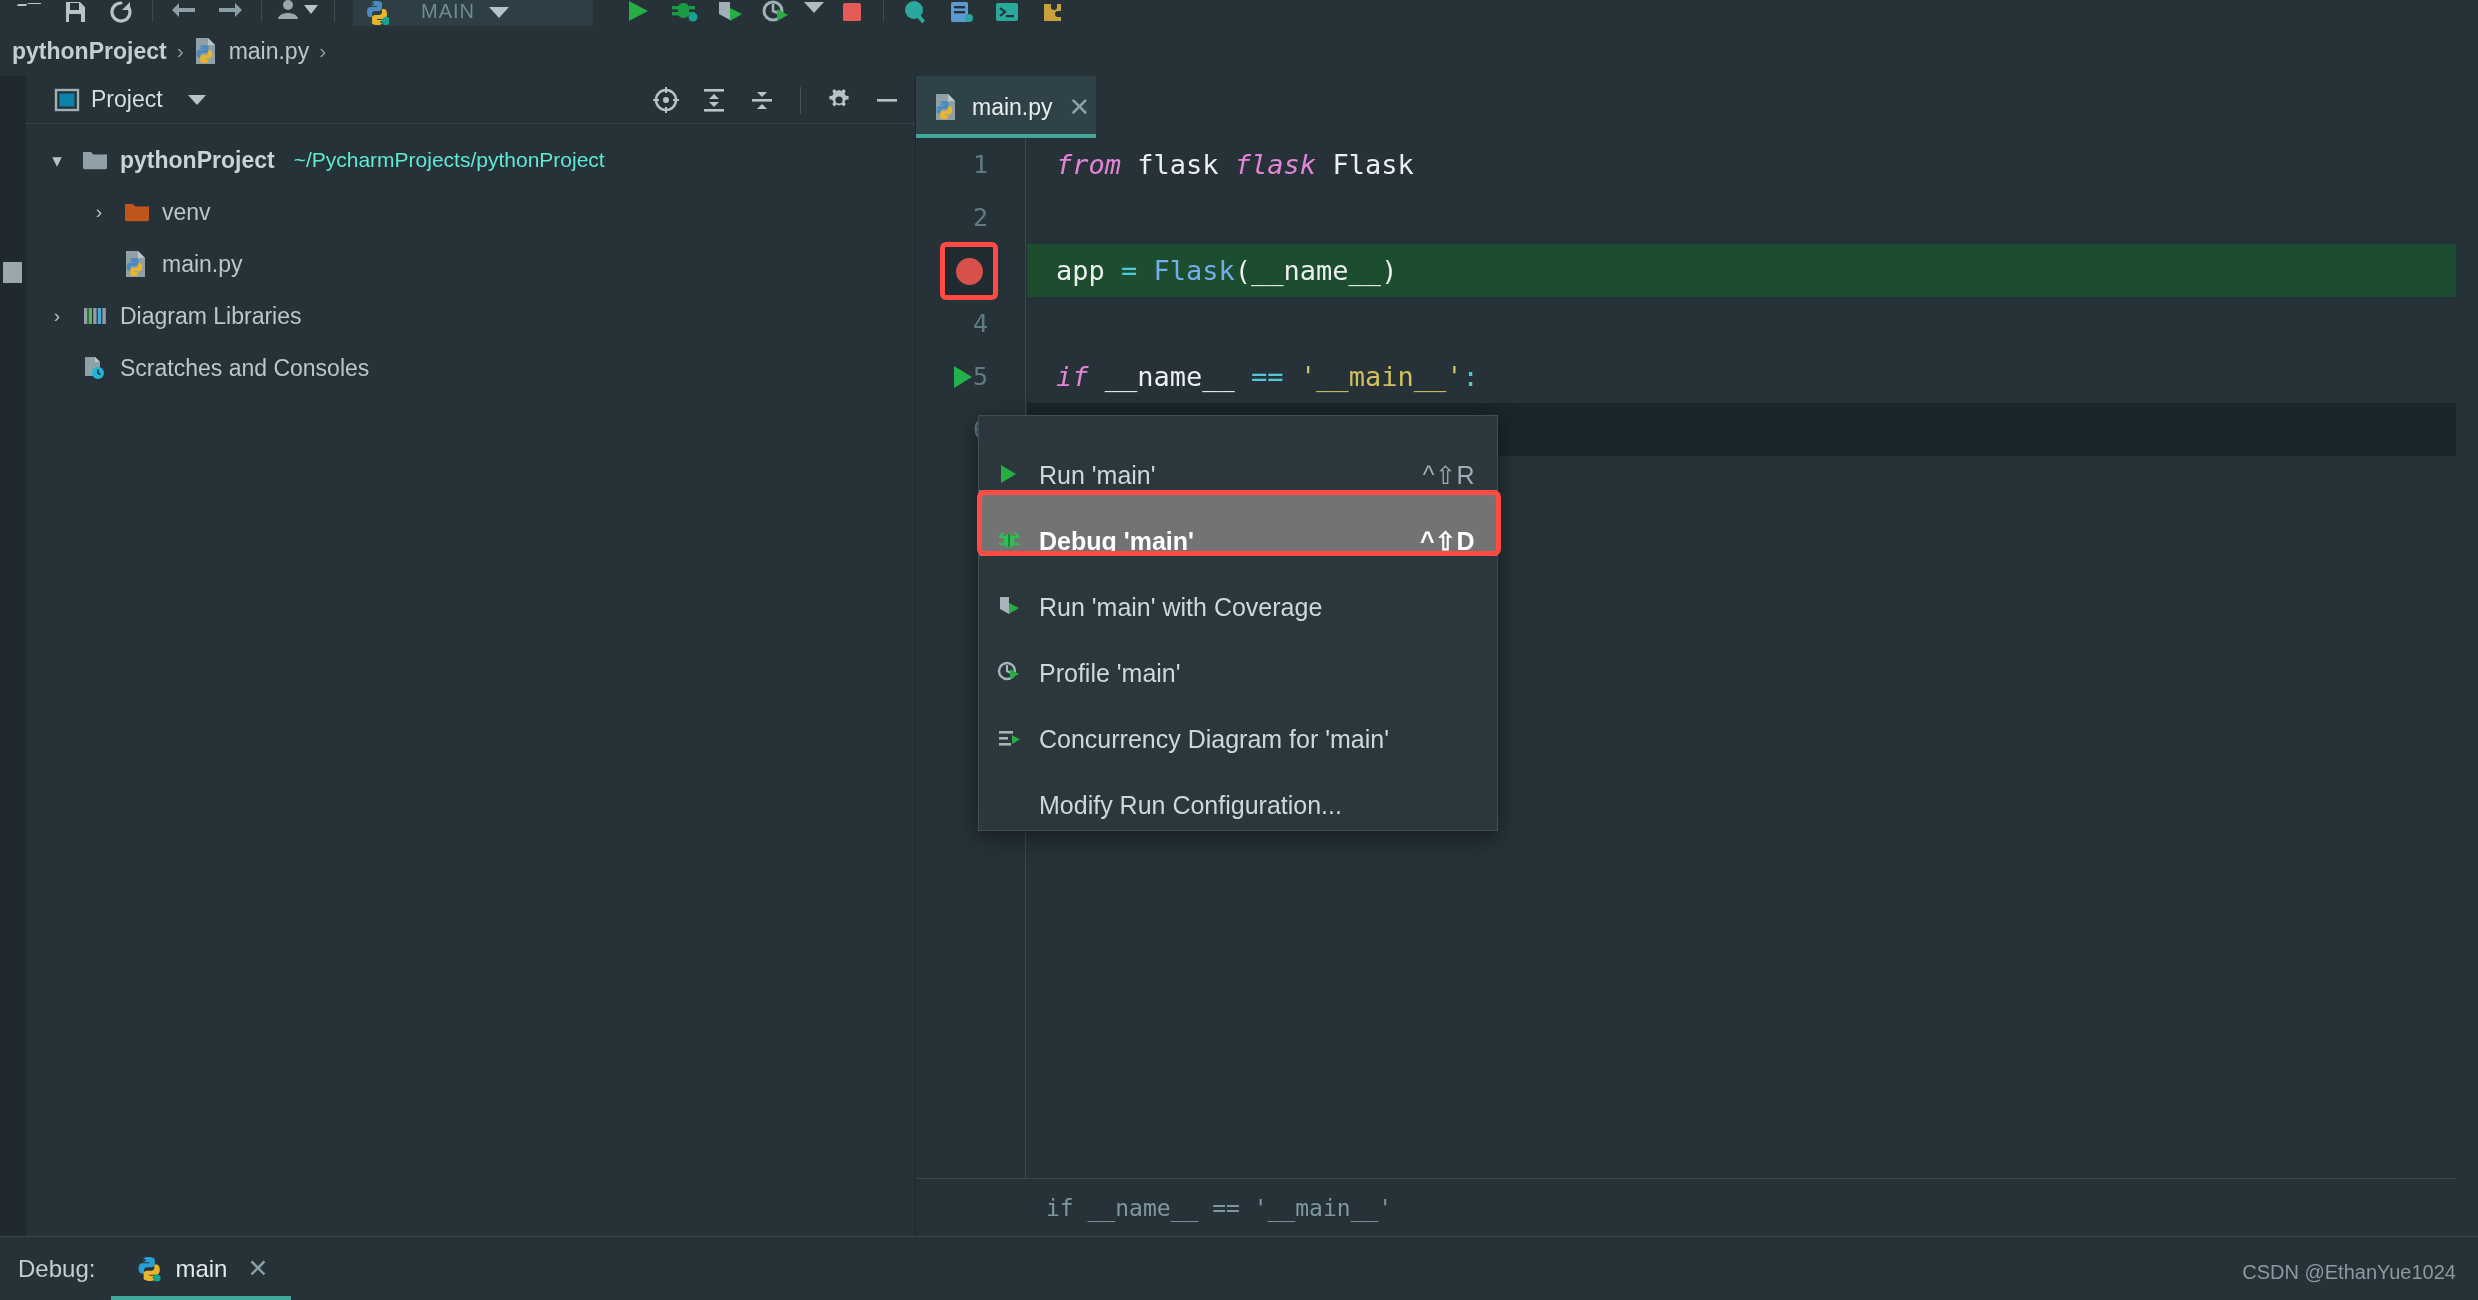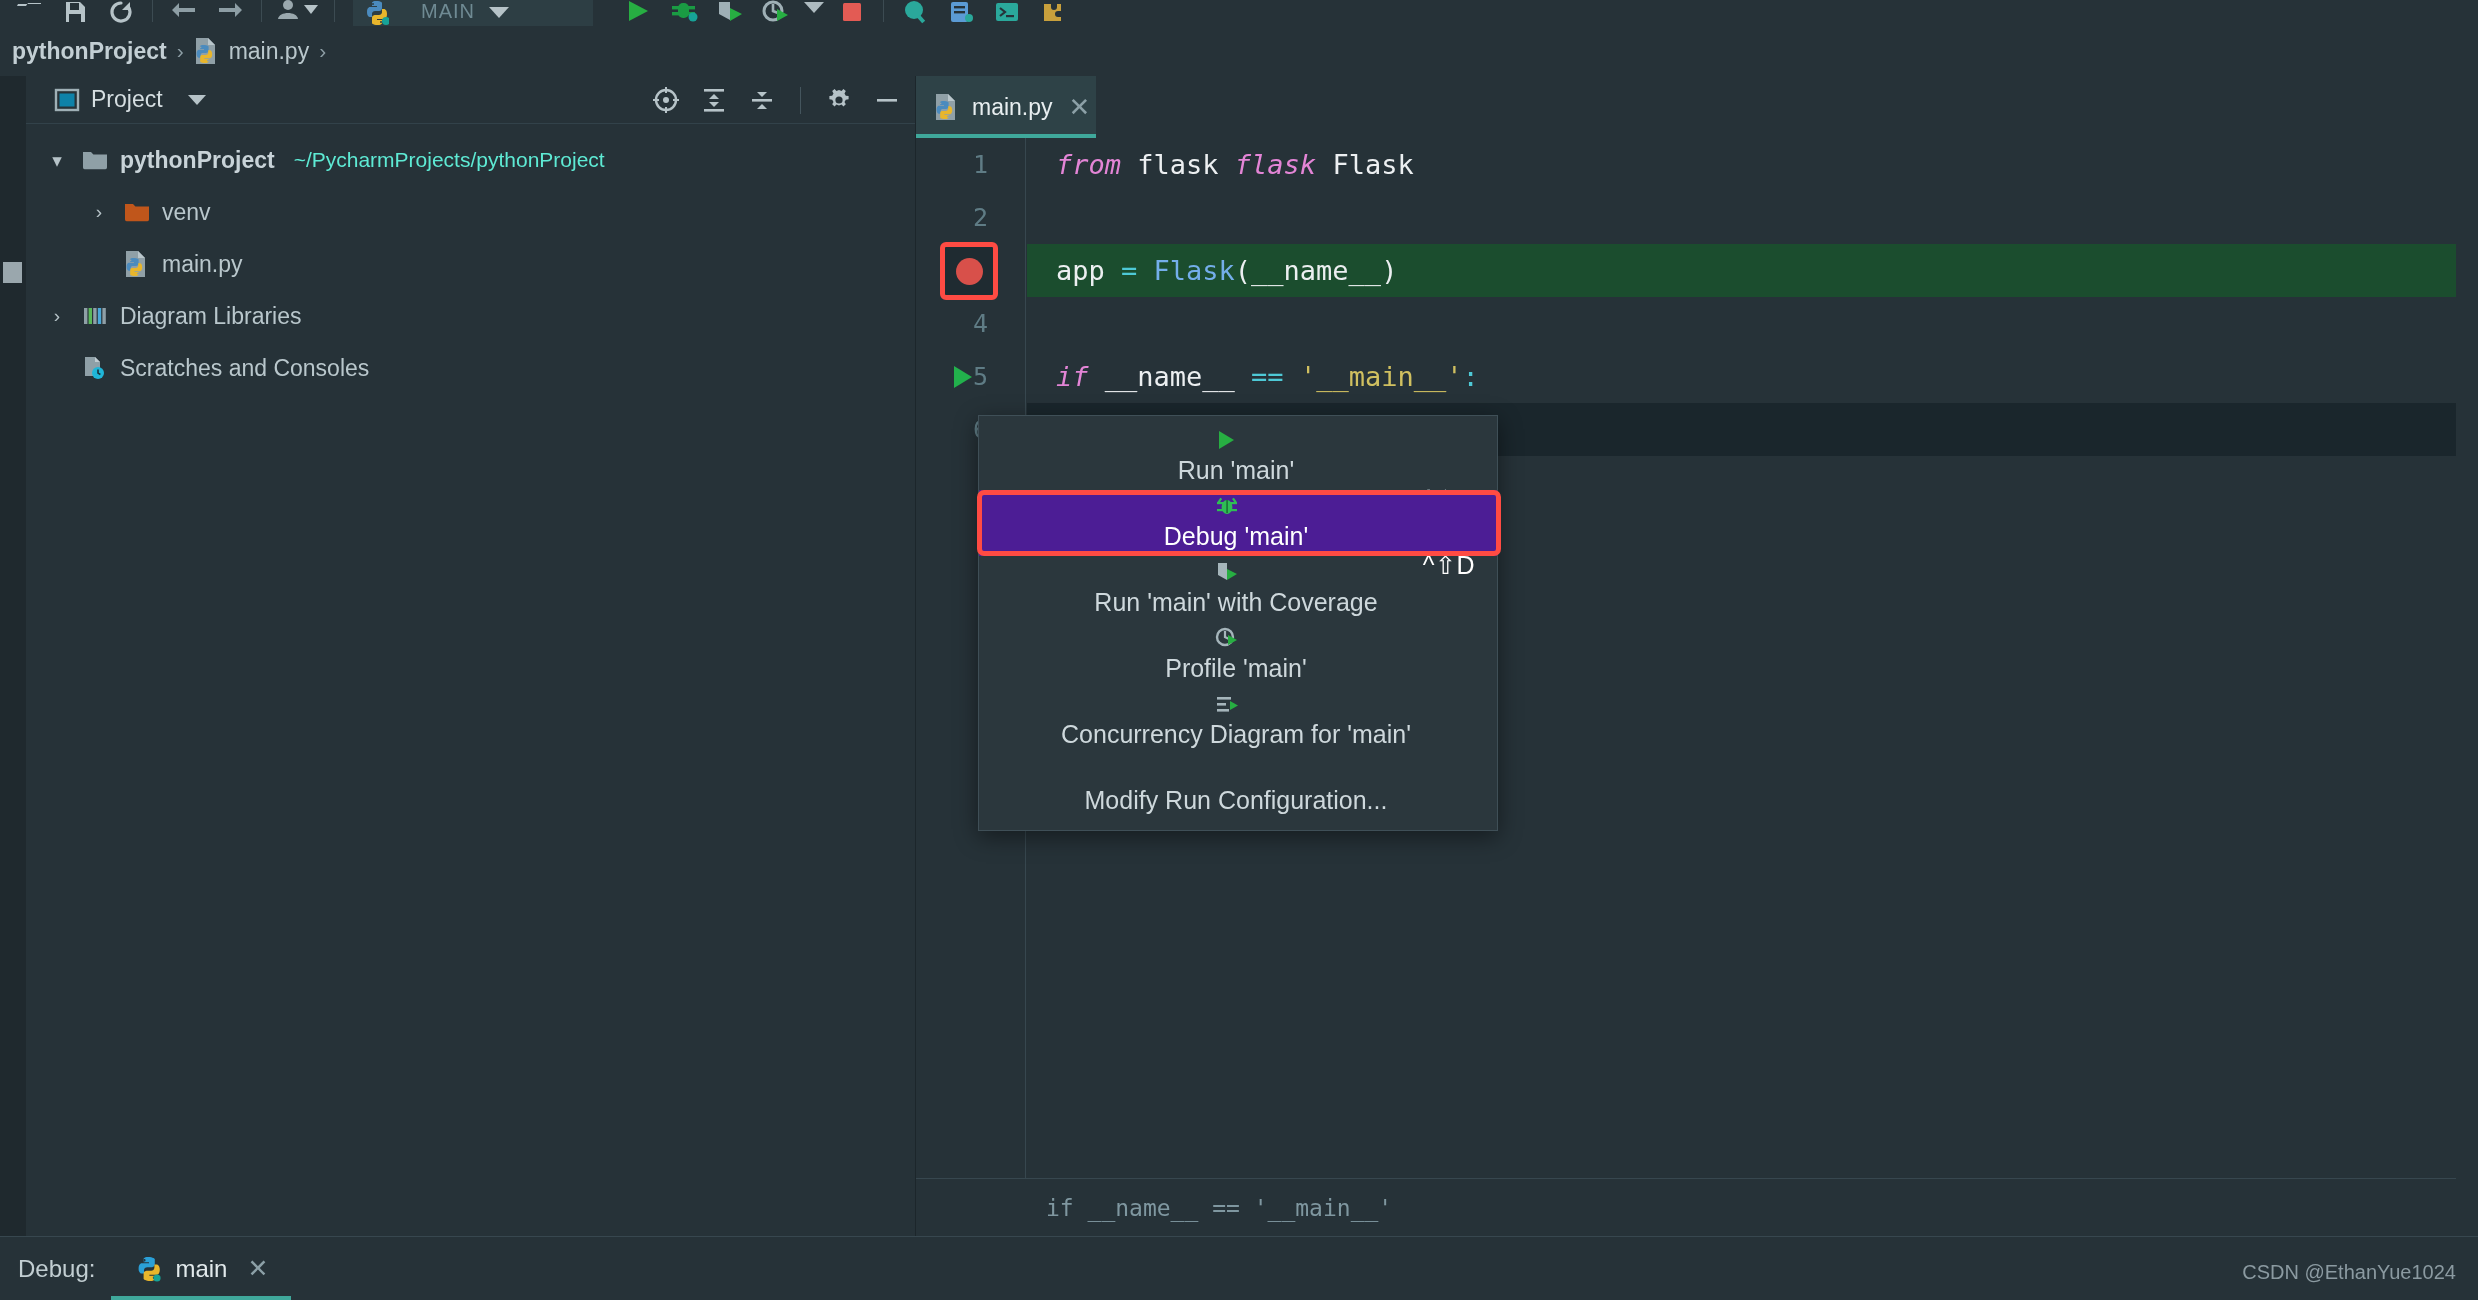--- a/index.html
+++ b/index.html
@@ -158,28 +158,27 @@
     color: #7f97a0; font-size: 23px; font-family: "DejaVu Sans Mono", monospace;
   }
 
   
   .ctxmenu {
     position: absolute; left: 978px; top: 415px; width: 520px;
     background: #2b373d; border: 1px solid #3f4f57; z-index: 50;
     padding: 8px 0 10px 0; box-shadow: 0 6px 22px rgba(0,0,0,0.45);
   }
   .mi {
-    height: 66px; display: flex; align-items: center; position: relative;
+    height: 66px; display: flex; align-items: flex-end; position: relative;
     padding: 0 22px 0 18px;
-    flex-direction: column;
   }
   .mi .mi-icon { width: 42px; height: 32px; display: flex; align-items: center; justify-content: flex-start; flex: none; }
   .mi .mi-label { color: #ced8dc; font-size: 25px; white-space: nowrap; }
   .mi .mi-short { margin-left: auto; color: #9eadb4; font-size: 25px; letter-spacing: 0.5px; }
-  .mi.selected { background: #4c1d95; }
+  .mi.selected { background: #737373; font-weight: bold; }
   .mi.selected .mi-label, .mi.selected .mi-short { color: #ffffff; }
   .mi-highlight-box {
     position: absolute; left: -2px; top: 0; width: 524px; height: 66px;
     border: 5px solid #ff4b43; border-radius: 7px; pointer-events: none; z-index: 3;
   }
 
   
   .bottombar {
     position: absolute; left: 0; bottom: 0; width: 2478px; height: 64px;
     background: #263238; border-top: 1px solid #37474f;

